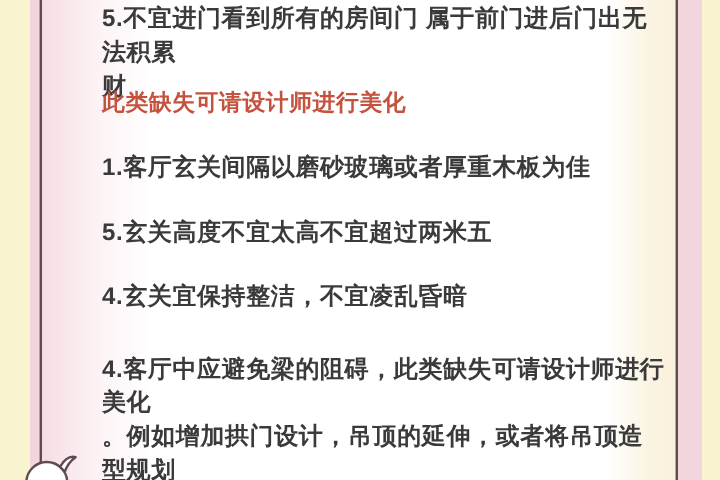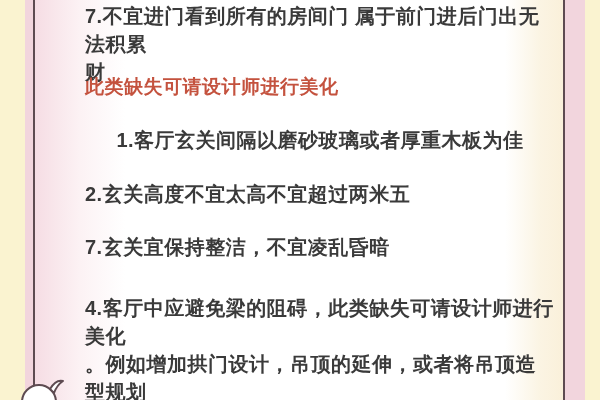--- a/index.html
+++ b/index.html
@@ -54,51 +54,51 @@
     white-space: pre-line;
     letter-spacing: 0.5px;
   }
   .intro   { top: 2px; }
   .heading {
     top: 73px;
     color: #c4523e;
     font-size: 19px;
     font-weight: 700;
   }
-  .tip-1 { top: 126px; text-align: center; }
+  .tip-1 { top: 126px; }
   .tip-2 { top: 180px; }
   .tip-3 { top: 233px; }
   .tip-4 { top: 294px; }
   
   .doodle {
     position: absolute;
     left: 8px;
     top: 376px;
     width: 66px;
     height: 24px;
   }
 </style>
 </head>
 <body>
 
 <div class="pink-frame"></div>
 
 <div class="card">
   <div class="card-content">
 
-    <p class="para intro">7.不宜进门看到所有的房间门 属于前门进后门出无法积累
+    <p class="para intro">5.不宜进门看到所有的房间门 属于前门进后门出无法积累
 财</p>
 
     <p class="para heading">此类缺失可请设计师进行美化</p>
 
     <p class="para tip-1">1.客厅玄关间隔以磨砂玻璃或者厚重木板为佳</p>
 
-    <p class="para tip-2">2.玄关高度不宜太高不宜超过两米五</p>
+    <p class="para tip-2">5.玄关高度不宜太高不宜超过两米五</p>
 
-    <p class="para tip-3">7.玄关宜保持整洁，不宜凌乱昏暗</p>
+    <p class="para tip-3">4.玄关宜保持整洁，不宜凌乱昏暗</p>
 
     <p class="para tip-4">4.客厅中应避免梁的阻碍，此类缺失可请设计师进行美化
 。例如增加拱门设计，吊顶的延伸，或者将吊顶造型规划
 成两个区块</p>
 
   </div>
 </div>
 
 <svg class="doodle" viewBox="0 0 66 24" xmlns="http://www.w3.org/2000/svg">
 

